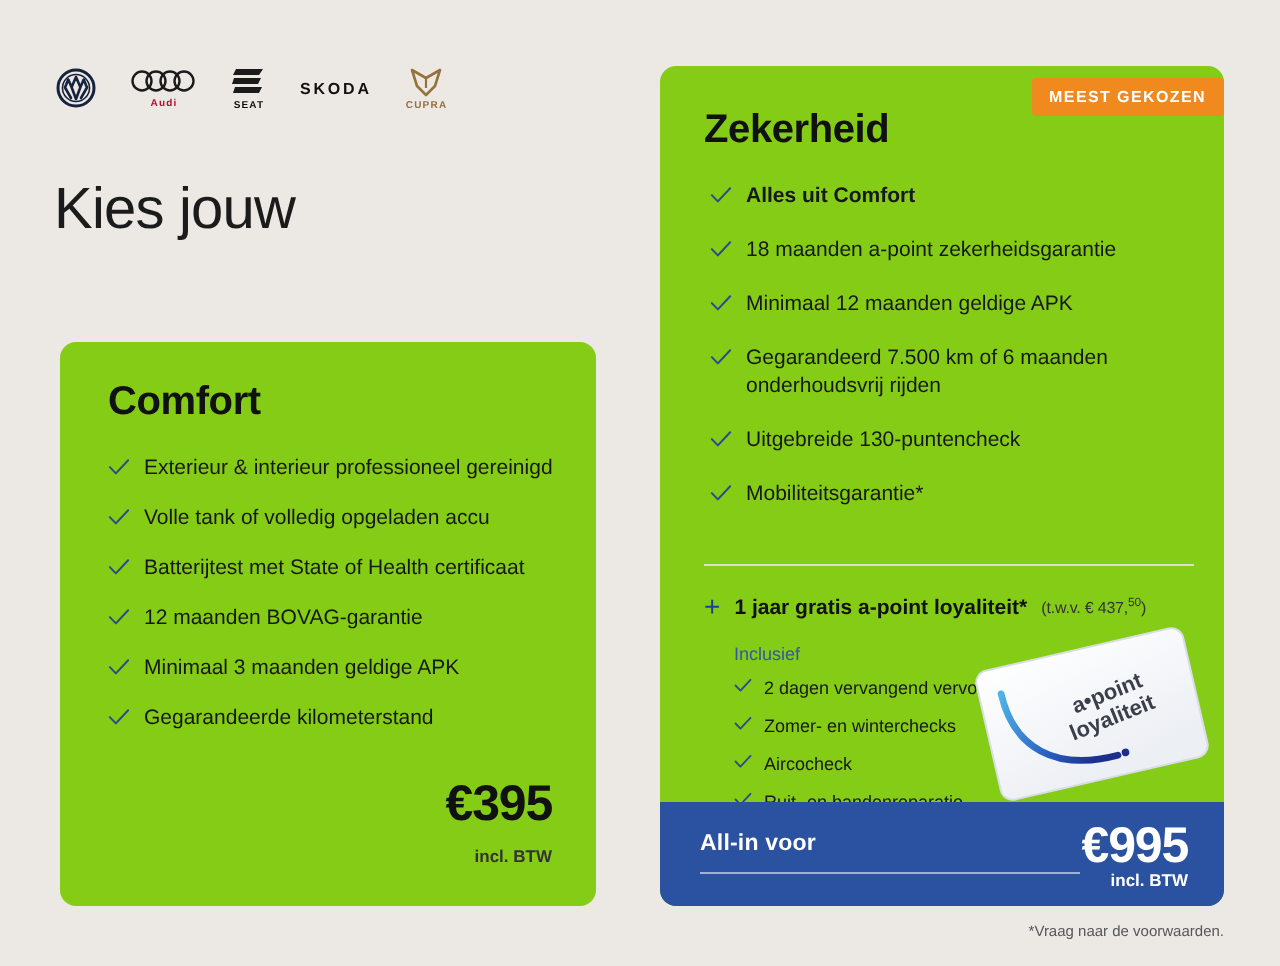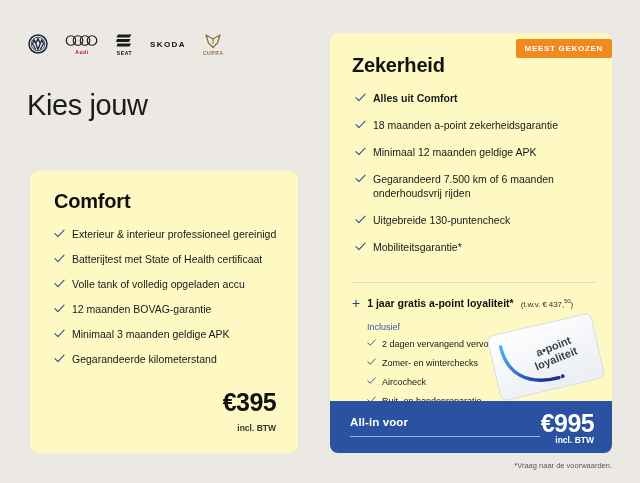--- a/index.html
+++ b/index.html
@@ -27,21 +27,21 @@
   
   .headline {
     position: absolute; left: 27px; top: 88px;
     font-size: 29px; line-height: 1.2; font-weight: 400;
     color: #1b1b1b; letter-spacing: -0.4px;
   }
   .headline span { display: block; }
 
   
   .card {
-    position: absolute; background: #fef9c3; border-radius: 8px;
+    position: absolute; background: #84cc16; border-radius: 8px;
   }
   #comfort-card { left: 30px; top: 171px; width: 268px; height: 282px; }
   #zekerheid-card { left: 330px; top: 33px; width: 282px; height: 420px; }
 
   .card-title {
     font-size: 20px; font-weight: 700; color: #111; letter-spacing: -0.2px;
   }
   #comfort-card .card-title { position: absolute; left: 24px; top: 19px; }
   #zekerheid-card .card-title { position: absolute; left: 22px; top: 21px; }
 
@@ -205,29 +205,29 @@
             </svg>
         </span>
         <span>Exterieur &amp; interieur professioneel gereinigd</span>
       </li>
       <li>
         <span class="chk">
           <svg viewBox="0 0 12 10">
               <path d="M1 5 L4.3 8.4 L11 1.2" fill="none" stroke="#2a4a95" stroke-width="1.1" stroke-linecap="round" stroke-linejoin="round"></path>
             </svg>
         </span>
+        <span>Volle tank of volledig opgeladen accu</span>
+      </li>
+      <li>
+        <span class="chk">
+          <svg viewBox="0 0 12 10">
+              <path d="M1 5 L4.3 8.4 L11 1.2" fill="none" stroke="#2a4a95" stroke-width="1.1" stroke-linecap="round" stroke-linejoin="round"></path>
+            </svg>
+        </span>
         <span>Batterijtest met State of Health certificaat</span>
-      </li>
-      <li>
-        <span class="chk">
-          <svg viewBox="0 0 12 10">
-              <path d="M1 5 L4.3 8.4 L11 1.2" fill="none" stroke="#2a4a95" stroke-width="1.1" stroke-linecap="round" stroke-linejoin="round"></path>
-            </svg>
-        </span>
-        <span>Volle tank of volledig opgeladen accu</span>
       </li>
       <li>
         <span class="chk">
           <svg viewBox="0 0 12 10">
               <path d="M1 5 L4.3 8.4 L11 1.2" fill="none" stroke="#2a4a95" stroke-width="1.1" stroke-linecap="round" stroke-linejoin="round"></path>
             </svg>
         </span>
         <span>12 maanden BOVAG-garantie</span>
       </li>
       <li>

